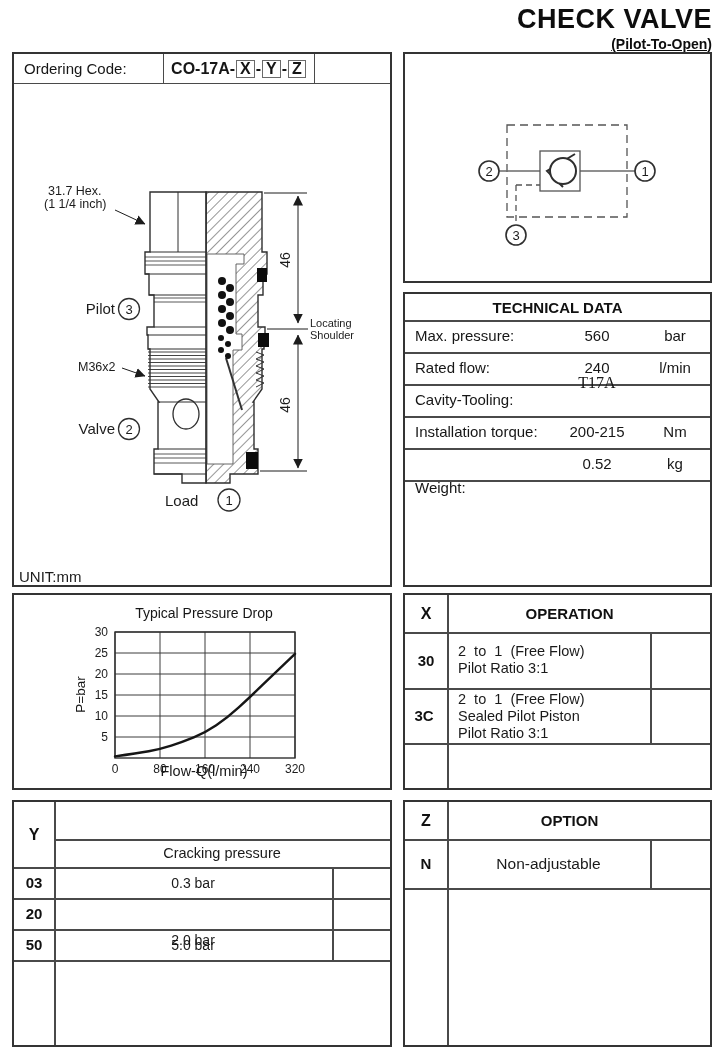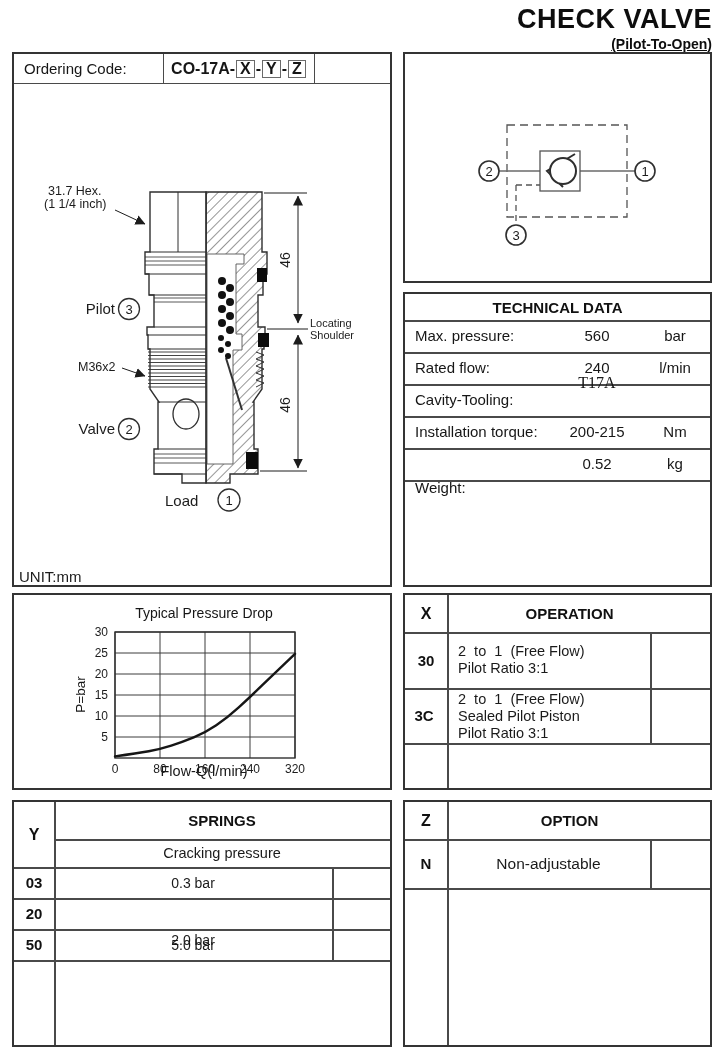--- a/index.html
+++ b/index.html
@@ -301,21 +301,20 @@
   <div class="box" style="left:12px; top:800px; width:380px; height:247px;">
     <div class="vline" style="left:40px; top:0; height:243px;"></div>
     <div class="hline" style="left:40px; top:37px; width:336px;"></div>
     <div class="hline" style="left:0; top:65px; width:376px;"></div>
     <div class="hline" style="left:0; top:96px; width:376px;"></div>
     <div class="hline" style="left:0; top:127px; width:376px;"></div>
     <div class="hline" style="left:0; top:158px; width:376px;"></div>
     <div class="vline" style="left:318px; top:65px; height:93px;"></div>
 
     <div class="abs ctr tbl-header" style="left:0; top:0; width:40px; height:65px; font-size:16px;">Y</div>
-    <div class="abs ctr tbl-header" style="left:40px; top:0; width:336px; height:37px;">SPRINGS</div>
     <div class="abs ctr cell-text" style="left:40px; top:37px; width:336px; height:28px; font-size:14.5px;">Cracking pressure</div>
 
     <div class="abs ctr tbl-code" style="left:0; top:65px; width:40px; height:31px;">03</div>
     <div class="abs ctr cell-text" style="left:40px; top:65px; width:278px; height:31px;">0.3 bar</div>
 
     <div class="abs ctr tbl-code" style="left:0; top:96px; width:40px; height:31px;">20</div>
     <div class="abs ctr cell-text" style="left:40px; top:96px; width:278px; height:31px;margin-top:26px;">2.0 bar</div>
 
     <div class="abs ctr tbl-code" style="left:0; top:127px; width:40px; height:31px;">50</div>
     <div class="abs ctr cell-text" style="left:40px; top:127px; width:278px; height:31px;">5.0 bar</div>

